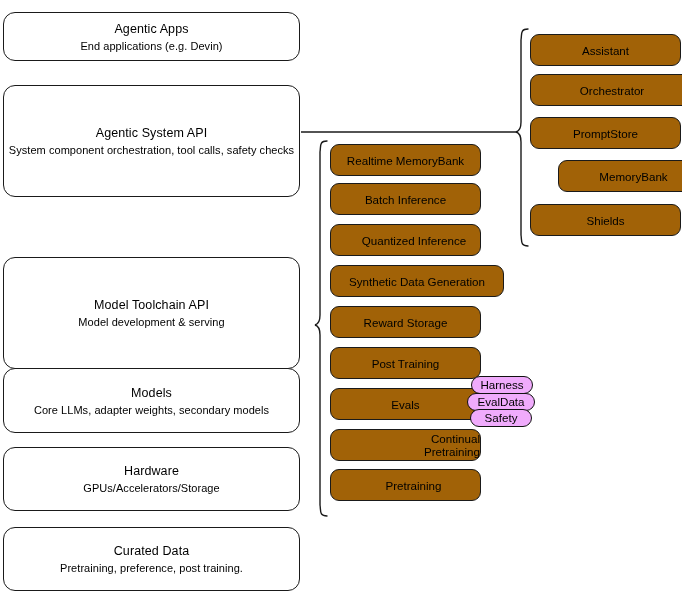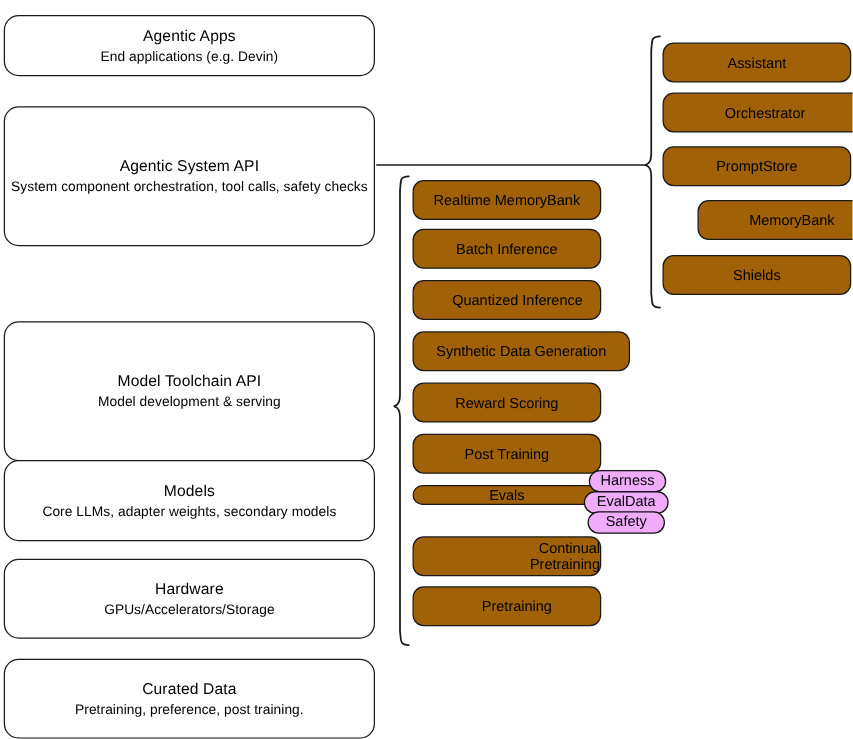--- a/index.html
+++ b/index.html
@@ -137,23 +137,23 @@
 
   <div class="box" style="left:3px; top:527px; width:297px; height:64px;">
     <div class="title">Curated Data</div>
     <div class="subtitle">Pretraining, preference, post training.</div>
   </div>
 
   <div class="stack-box" style="left:330px; top:144px; width:151px; height:32px;">Realtime MemoryBank</div>
   <div class="stack-box" style="left:330px; top:183px; width:151px; height:32px;">Batch Inference</div>
   <div class="stack-box" style="left:330px; top:224px; width:151px; height:32px;padding-left:17px;">Quantized Inference</div>
   <div class="stack-box" style="left:330px; top:265px; width:174px; height:32px;">Synthetic Data Generation</div>
-  <div class="stack-box" style="left:330px; top:306px; width:151px; height:32px;">Reward Scoring</div>
+  <div class="stack-box" style="left:330px; top:306px; width:151px; height:32px;">Reward Storage</div>
   <div class="stack-box" style="left:330px; top:347px; width:151px; height:32px;">Post Training</div>
-  <div class="stack-box" style="left:330px; top:388px; width:151px; height:16px;">Evals</div>
+  <div class="stack-box" style="left:330px; top:388px; width:151px; height:32px;">Evals</div>
   <div class="stack-box" style="left:330px; top:429px; width:151px; height:32px;padding-left:46px;">Continual Pretraining</div>
   <div class="stack-box" style="left:330px; top:469px; width:151px; height:32px;padding-left:16px;">Pretraining</div>
 
   <div class="pill" style="left:471px; top:376px; width:62px; height:18px;">Harness</div>
   <div class="pill" style="left:467px; top:393px; width:68px; height:18px;">EvalData</div>
   <div class="pill" style="left:470px; top:409px; width:62px; height:18px;text-align:center;">Safety</div>
 
   <div class="stack-box" style="left:530px; top:34px; width:151px; height:32px;">Assistant</div>
   <div class="stack-box" style="left:530px; top:74px; width:164px; height:32px;">Orchestrator</div>
   <div class="stack-box" style="left:530px; top:117px; width:151px; height:32px;">PromptStore</div>

